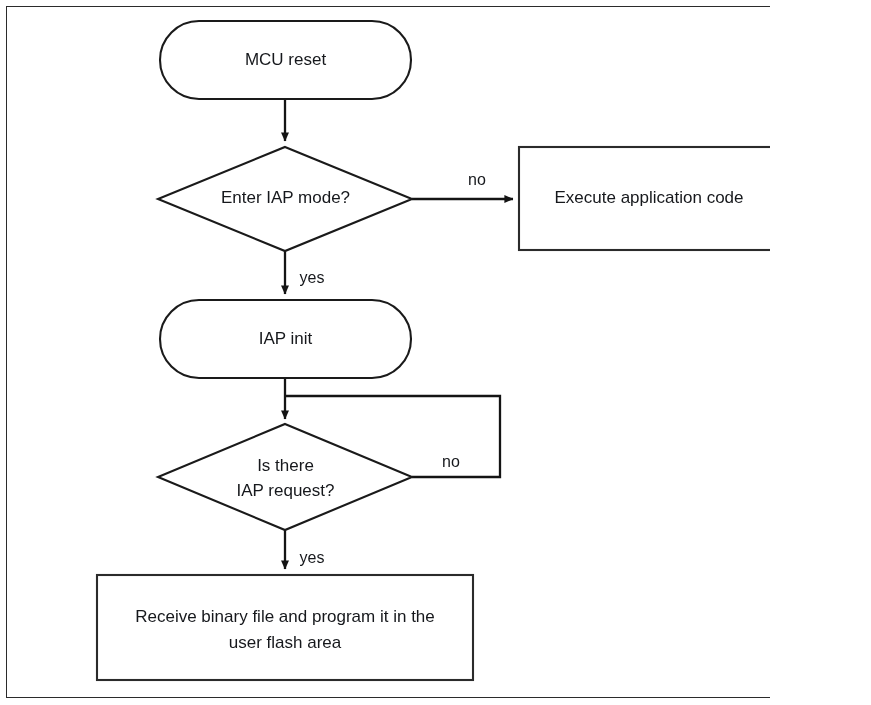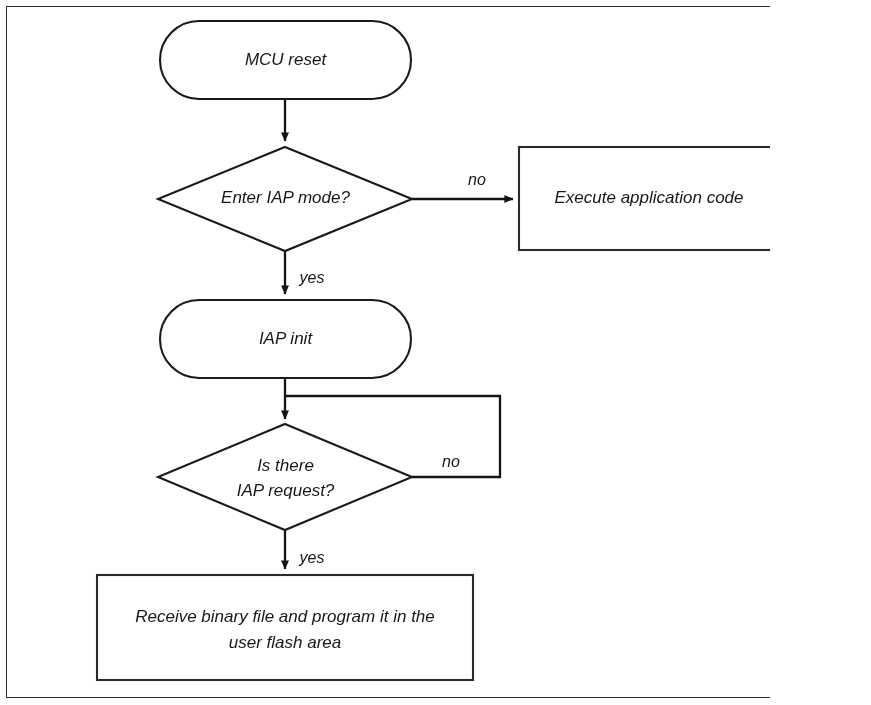--- a/index.html
+++ b/index.html
@@ -10,21 +10,20 @@
   }
   body {
     font-family: "Liberation Sans", sans-serif;
   }
   #canvas {
     position: relative;
     width: 770px;
     height: 705px;
     background: #ffffff;
     overflow: hidden;
-    font-style: italic;
   }
   #frame {
     position: absolute;
     left: 6px;
     top: 6px;
     width: 859px;
     height: 692px;
     border: 1px solid #2b2b2b;
     box-sizing: border-box;
     background: #ffffff;

